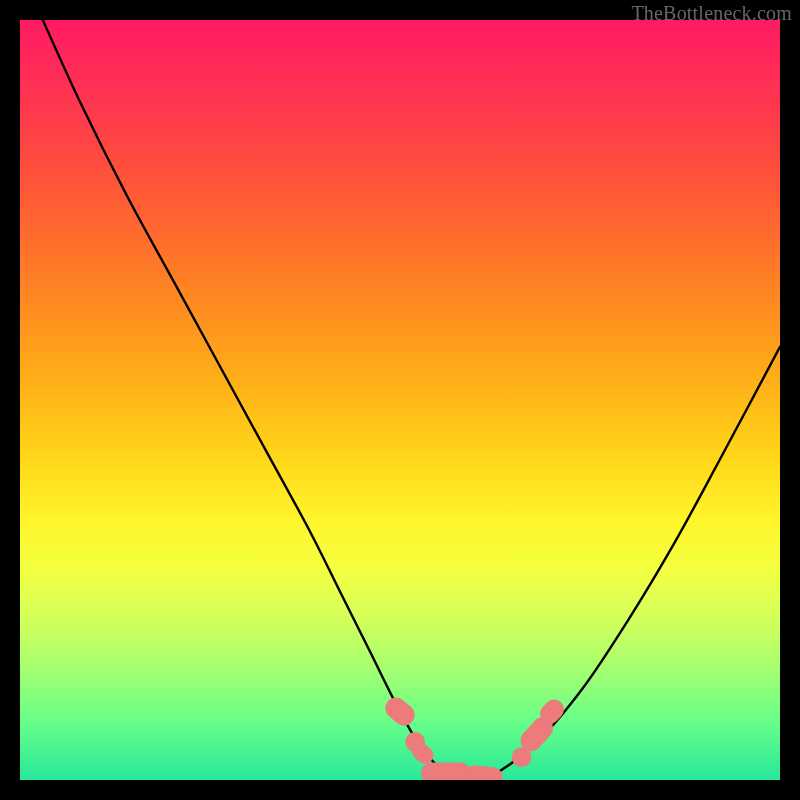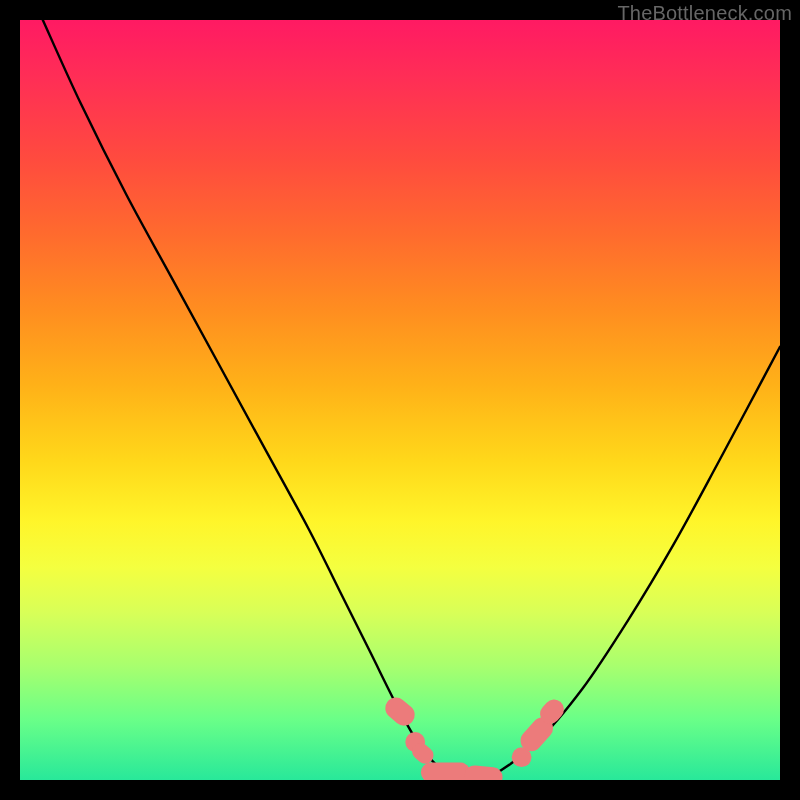--- a/index.html
+++ b/index.html
@@ -9,20 +9,21 @@
     height: 800px;
     overflow: hidden;
     background: #000;
     font-family: Arial, Helvetica, sans-serif;
   }
   .frame {
     position: relative;
     width: 800px;
     height: 800px;
     background: #000;
+    font-family: Liberation Serif, serif;
   }
   .plot-area {
     position: absolute;
     left: 20px;
     top: 20px;
     width: 760px;
     height: 760px;
     
     background: linear-gradient(
       to bottom,

